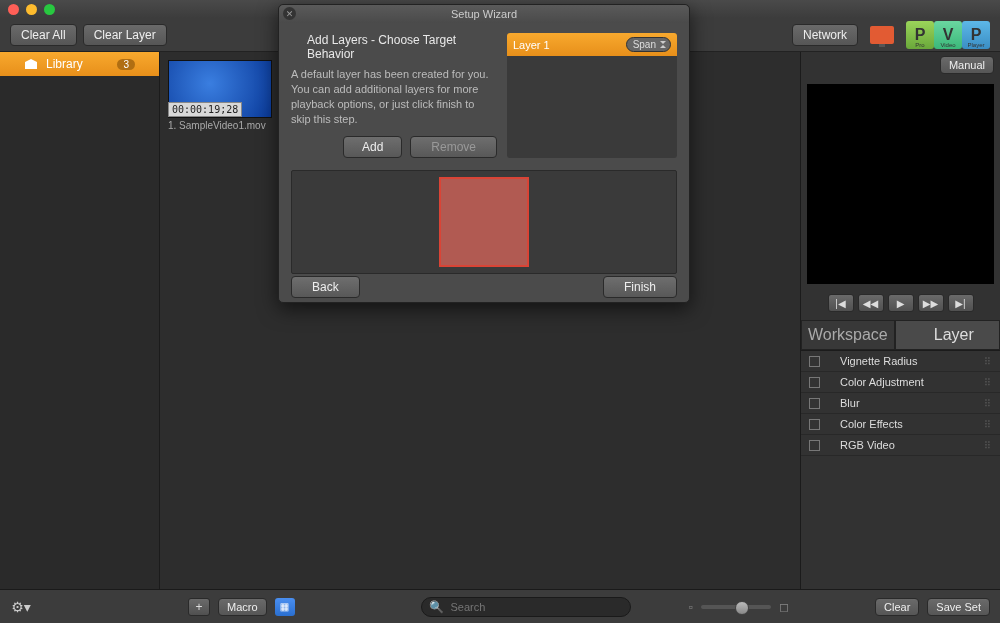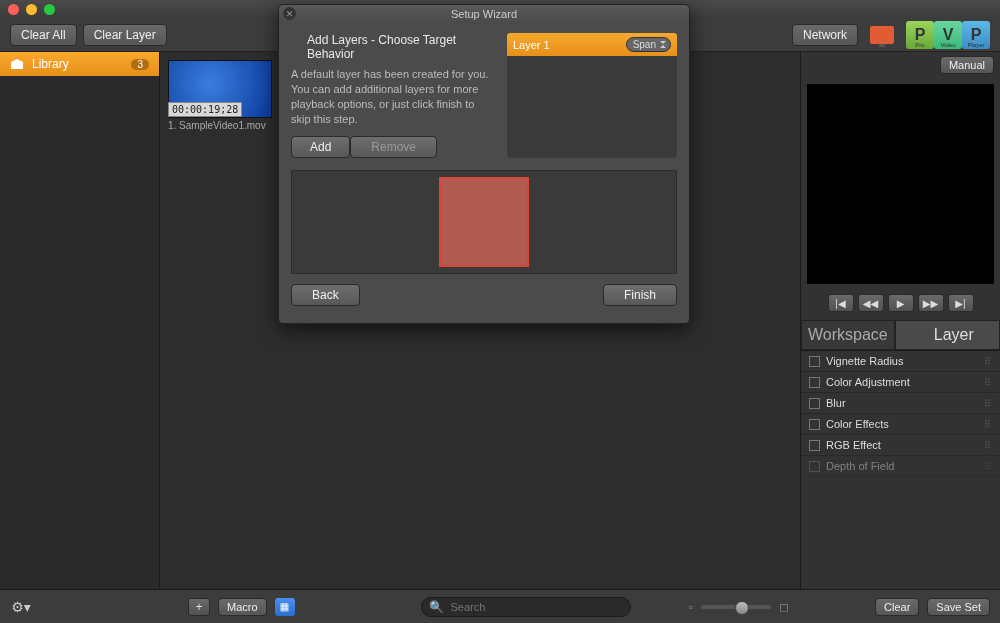--- a/index.html
+++ b/index.html
@@ -21,76 +21,76 @@
   .logo-p1{background:linear-gradient(#9ad45a,#6aa83a);}
   .logo-v{background:linear-gradient(#6ad6a0,#3bb87a);}
   .logo-p2{background:linear-gradient(#5db8e8,#3a8ec4);}
   .logo-sub{position:absolute; bottom:1px; font-size:6px; color:#333; font-weight:normal;}
   .monitor-ico{width:24px;height:18px;background:#e25b33;border-radius:2px;position:relative;margin:0 6px;}
   .monitor-ico:after{content:"";position:absolute;bottom:-3px;left:9px;width:6px;height:3px;background:#555;}
 
   
   .main { display:flex; height: calc(623px - 18px - 34px - 34px); }
   .sidebar { width:160px; background:#2a2a2a; border-right:1px solid #1b1b1b; }
-  .side-row{display:flex;align-items:center;padding:5px 10px;gap:8px;font-size:12px;}
+  .side-row{display:flex;align-items:center;padding:5px 24px;gap:8px;font-size:12px;}
   .side-row.active{background:linear-gradient(#f8a92e,#e78f1a); color:#fff;}
   .side-badge{background:#c9c9c9;color:#333;border-radius:8px;padding:0 6px;font-size:10px;margin-left:auto;}
   .side-row.active .side-badge{background:#b06e12;color:#fff;}
   .lib-ico{width:14px;height:12px;}
   .cam-ico{width:14px;height:10px;}
 
   .center { flex:1; background:#2d2d2d; position:relative; }
   .thumb{position:absolute;left:8px;top:8px;width:122px;}
   .thumb-img{width:104px;height:58px;background:radial-gradient(circle at 40% 40%, #3a7ee0, #0a3a9a);border:1px solid #111;}
   .thumb-tc{position:absolute;left:0;bottom:14px;background:#d8d8d8;color:#222;font:10px monospace;padding:1px 3px;border:1px solid #888;}
   .thumb-name{font-size:10px;color:#aaa;margin-top:2px;white-space:nowrap;overflow:hidden;text-overflow:ellipsis;}
 
   .right { width:200px; background:#323232; border-left:1px solid #1b1b1b; display:flex; flex-direction:column;}
   .preview-box{height:200px;background:#000;margin:6px;}
   .transport{display:flex;justify-content:center;gap:4px;margin:4px 0 8px;}
   .tbtn{width:26px;height:18px;background:linear-gradient(#6a6a6a,#505050);border:1px solid #2a2a2a;border-radius:3px;display:flex;align-items:center;justify-content:center;color:#ddd;font-size:10px;cursor:pointer;}
   .tabs{display:flex;border-bottom:1px solid #1b1b1b;}
   .tab{flex:1;padding:5px 6px;font-size:16px;background:#383838;border:1px solid #222;color:#aaa;cursor:pointer;}
   .tab.active{background:#4a4a4a;color:#ddd;padding-left:38px;}
   .fx-list{flex:1;overflow:hidden;}
-  .fx-row{display:flex;align-items:center;padding:4px 8px;border-bottom:1px solid #282828;font-size:11px;gap:6px;}
+  .fx-row{display:flex;align-items:center;padding:4px 8px;border-bottom:1px solid #282828;font-size:11px;gap:20px;}
   .fx-cb{width:11px;height:11px;border:1px solid #777;background:#333;}
   .fx-grip{margin-left:auto;color:#555;font-size:10px;letter-spacing:1px;}
   .fx-header{padding:6px 8px;font-size:11px;color:#999;background:#3a3a3a;}
   .manual-row{display:flex;justify-content:flex-end;padding:4px 6px;}
 
   
   .footer{height:34px;background:#3c3c3c;border-top:1px solid #1a1a1a;display:flex;align-items:center;padding:0 10px;gap:8px;}
   .gear{width:22px;height:18px;display:flex;align-items:center;justify-content:center;color:#ccc;font-size:14px;}
   .plus-btn{width:22px;height:18px;background:linear-gradient(#6a6a6a,#505050);border:1px solid #2a2a2a;border-radius:3px;display:flex;align-items:center;justify-content:center;color:#ddd;cursor:pointer;}
   .blue-ico{width:20px;height:18px;background:linear-gradient(#4a8ff0,#2a6fd0);border-radius:3px;display:flex;align-items:center;justify-content:center;color:#fff;font-size:10px;}
   .search{flex:0 0 210px;display:flex;align-items:center;background:#2a2a2a;border:1px solid #1a1a1a;border-radius:10px;padding:2px 8px;gap:6px;color:#888;}
   .search input{background:transparent;border:none;outline:none;color:#ccc;font-size:11px;flex:1;}
   .slider{width:70px;height:4px;background:#555;border-radius:2px;position:relative;}
   .slider:before{content:"";position:absolute;left:48%;top:-4px;width:12px;height:12px;border-radius:50%;background:linear-gradient(#bbb,#888);border:1px solid #444;}
 
   
   .modal{position:absolute;left:278px;top:4px;width:412px;background:#4b4b4b;border:1px solid #222;border-radius:5px;box-shadow:0 6px 20px rgba(0,0,0,.6);}
   .modal-title{height:18px;display:flex;align-items:center;justify-content:center;font-size:11px;color:#ccc;background:linear-gradient(#5a5a5a,#4a4a4a);position:relative;border-radius:5px 5px 0 0;}
   .modal-close{position:absolute;left:4px;top:2px;width:13px;height:13px;border-radius:50%;background:#333;color:#999;font-size:9px;display:flex;align-items:center;justify-content:center;cursor:pointer;}
-  .modal-body{padding:10px 12px 17px;}
+  .modal-body{padding:10px 12px 4px;}
   .modal-top{display:flex;gap:10px;}
   .modal-left{flex:1;}
   .modal-subtitle{font-size:12px;color:#e8e8e8;margin-bottom:6px;padding-left:16px;}
   .modal-desc{font-size:11px;color:#bcbcbc;line-height:1.35;margin-bottom:10px;}
-  .modal-btns{display:flex;justify-content:flex-start;}
+  .modal-btns{display:flex;gap:8px;justify-content:flex-end;}
   .modal-right{width:170px;background:#3a3a3a;border-radius:3px;min-height:110px;}
   .layer-row{display:flex;align-items:center;background:linear-gradient(#f8a92e,#e78f1a);padding:4px 6px;border-radius:3px 3px 0 0;}
   .layer-name{color:#fff;font-size:11px;font-weight:500;}
   .layer-select{margin-left:auto;background:#666;border:1px solid #333;color:#ddd;font-size:10px;padding:1px 14px 1px 6px;border-radius:8px;position:relative;cursor:pointer;}
   .layer-select:after{content:"";position:absolute;right:4px;top:3px;border:3px solid transparent;border-top-color:#ccc;}
   .layer-select:before{content:"";position:absolute;right:4px;bottom:3px;border:3px solid transparent;border-bottom-color:#ccc;}
   .canvas{margin-top:12px;height:104px;background:#3a3a3a;border:1px solid #2a2a2a;border-radius:2px;display:flex;align-items:center;justify-content:center;}
   .canvas-rect{width:90px;height:90px;background:#b15a52;border:2px solid #d94436;}
-  .modal-footer{display:flex;justify-content:space-between;margin-top:10px;}
+  .modal-footer{display:flex;justify-content:space-between;margin-top:2px;}
   .mbtn{background:linear-gradient(#6e6e6e,#585858);border:1px solid #2a2a2a;color:#eee;padding:3px 20px;border-radius:4px;font-size:12px;cursor:pointer;}
 
   svg{display:block;}
 </style>
 </head>
 <body>
 
 <div class="titlebar">
   <div class="traffic tr-red"></div>
   <div class="traffic tr-yellow"></div>
@@ -171,26 +171,21 @@
           <span>Blur</span>
           <span class="fx-grip">⠿</span>
         </div>
       <div class="fx-row">
           <div class="fx-cb"></div>
           <span>Color Effects</span>
           <span class="fx-grip">⠿</span>
         </div>
       <div class="fx-row">
           <div class="fx-cb"></div>
-          <span>RGB Effect</span>
-          <span class="fx-grip">⠿</span>
-        </div>
-      <div class="fx-row" style="opacity:.45">
-          <div class="fx-cb"></div>
-          <span>Depth of Field</span>
+          <span>RGB Video</span>
           <span class="fx-grip">⠿</span>
         </div>
     </div>
   </div>
 </div>
 
 <div class="footer">
   <div class="gear">⚙︎▾</div>
   <div style="width:140px"></div>
   <div class="plus-btn">+</div>

